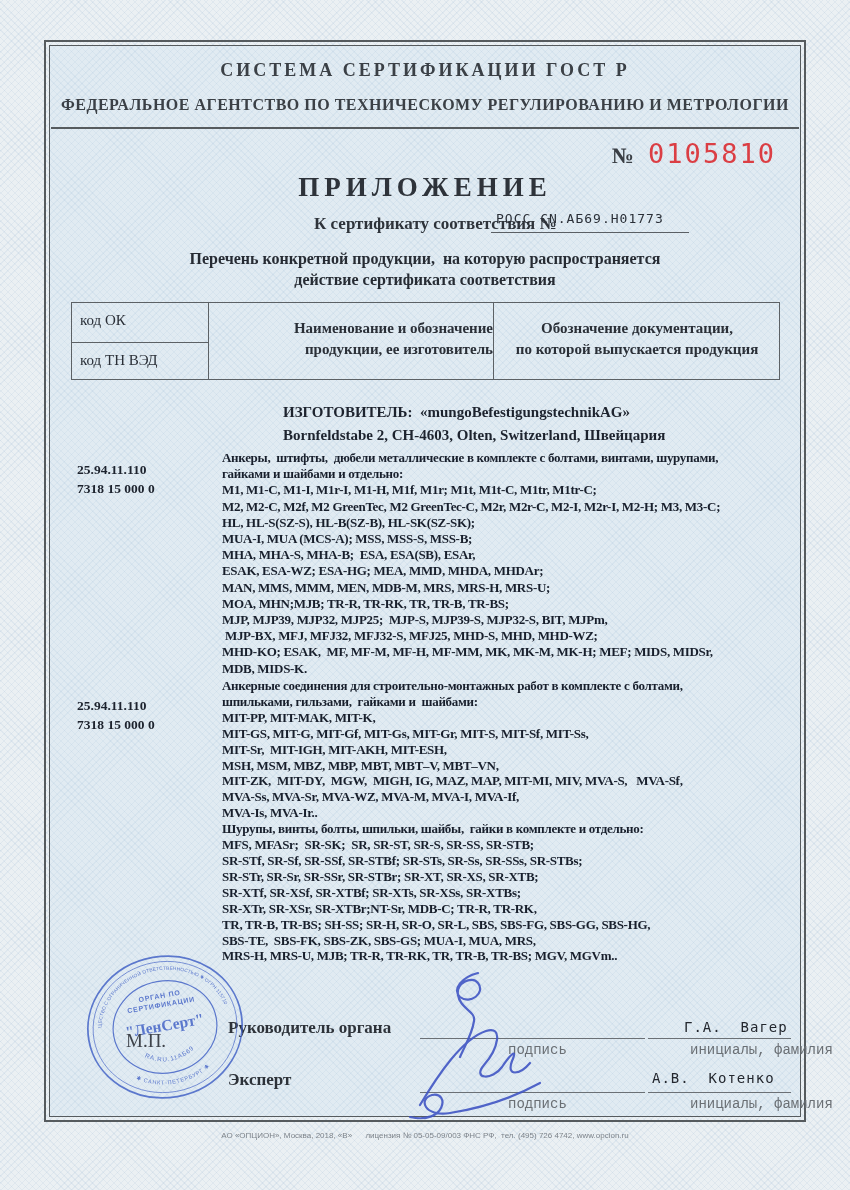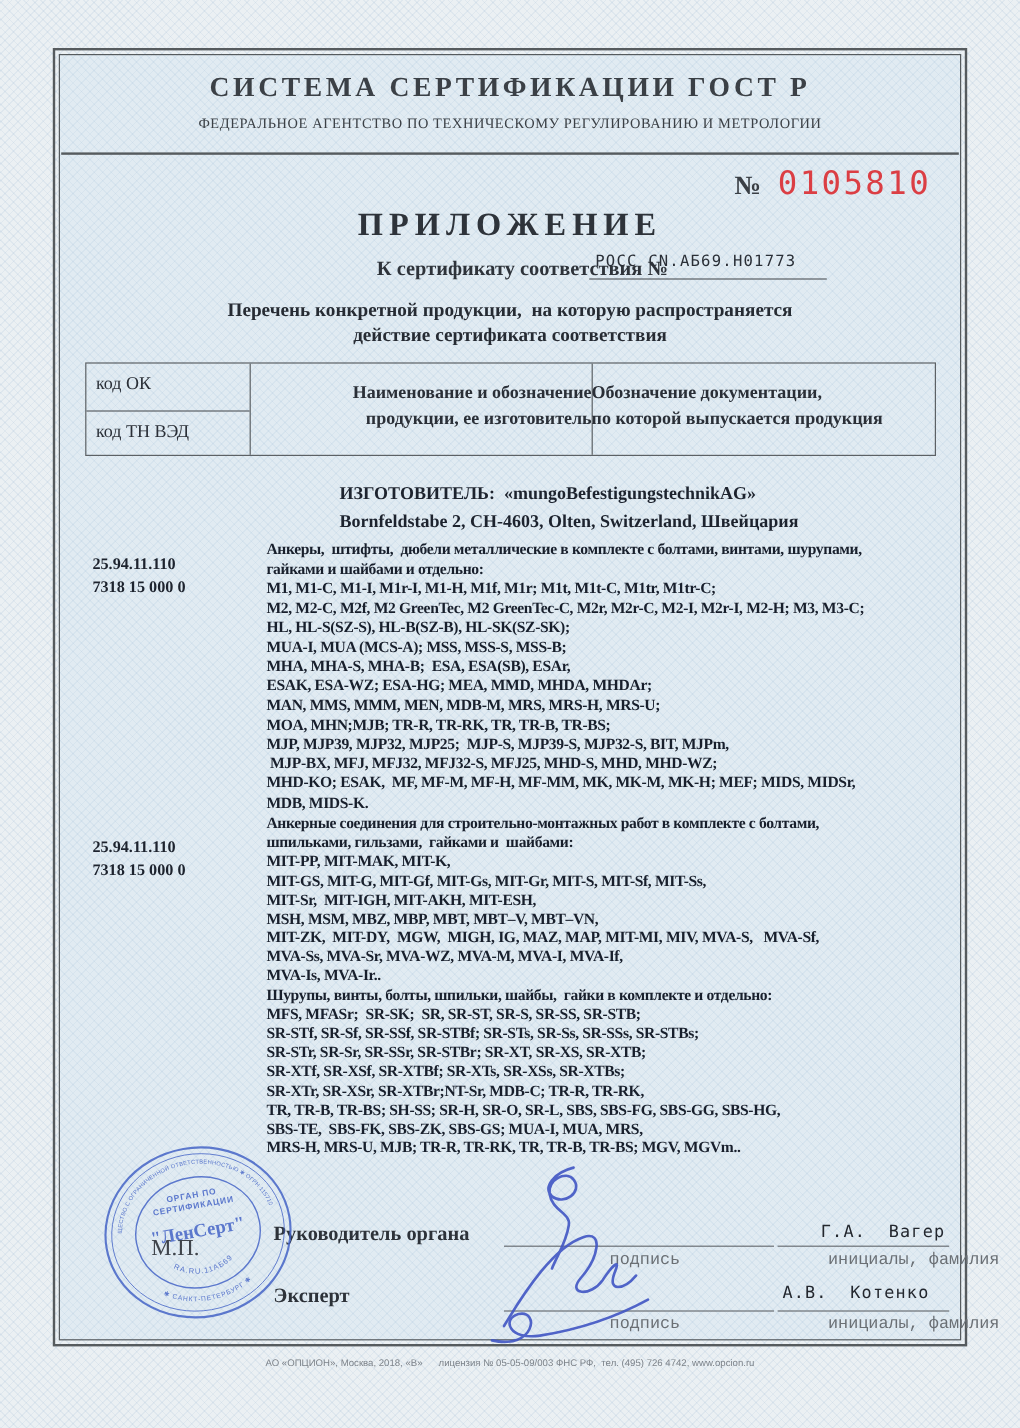--- a/index.html
+++ b/index.html
@@ -16,24 +16,24 @@
 
   .frame { position:absolute; left:44px; top:40px; width:762px; height:1082px;
            border:2.5px solid #565b5e; }
   .frame-inner { position:absolute; inset:3px; border:1.5px solid #565b5e;
            background:rgba(185,215,238,0.18); }
   .header-divider { position:absolute; left:51px; top:127px; width:748px; height:2px;
            background:#565b5e; }
 
   .abs { position:absolute; }
 
-  .h-title   { top:60px; left:0; width:850px; text-align:center; font-size:23px;
+  .h-title   { top:60px; left:0; width:850px; text-align:center; font-size:18px;
                font-weight:bold; letter-spacing:3px; color:#3b4046; }
-  .h-sub     { top:96px; left:0; width:850px; text-align:center; font-size:12px;
-               font-weight:normal; letter-spacing:0.5px; color:#3b4046; }
+  .h-sub     { top:96px; left:0; width:850px; text-align:center; font-size:16px;
+               font-weight:bold; letter-spacing:0.5px; color:#3b4046; }
 
   .serial    { top:138px; left:612px; white-space:nowrap; }
   .serial .no   { font-size:22px; font-weight:bold; color:#3a3f45; margin-right:14px; }
   .serial .num  { font-family:"DejaVu Sans Mono", monospace; font-size:27px;
                   color:#db3e44; letter-spacing:2px; }
 
   .doc-title { top:172px; left:0; width:850px; text-align:center; font-size:27px;
                font-weight:bold; letter-spacing:5px; color:#2e333a; }
 
   .cert-label  { top:214px; left:296px; font-size:17px; font-weight:bold; color:#2e333a;margin-left:18px; }
@@ -47,21 +47,21 @@
               font-weight:bold; color:#262b33; }
 
   .codes-table { top:302px; left:71px; width:709px; height:78px;
                  border:1.5px solid #5c6165; }
   .vdiv1 { position:absolute; left:136px; top:0; bottom:0; width:1.2px; background:#5c6165; }
   .vdiv2 { position:absolute; left:421px; top:0; bottom:0; width:1.2px; background:#5c6165; }
   .hdiv  { position:absolute; left:0; top:39px; width:136px; height:1.2px; background:#5c6165; }
   .code-ok-label    { position:absolute; left:8px; top:9px;  font-size:15px; color:#2a2f37; }
   .code-tnved-label { position:absolute; left:8px; top:49px; font-size:15px; color:#2a2f37; }
   .th-col2 { position:absolute; left:136px; width:285px; top:15px; text-align:right; }
-  .th-col3 { position:absolute; left:421px; width:288px; top:15px; text-align:left; }
+  .th-col3 { position:absolute; left:421px; width:288px; top:15px; text-align:center; }
   .th-line { font-size:15px; font-weight:bold; line-height:21px; color:#2a2f37; }
 
   .manu-line1 { top:404px; left:283px; font-size:15px; font-weight:bold; color:#1d232e; white-space:pre; }
   .manu-line2 { top:427px; left:283px; font-size:15px; font-weight:bold; color:#1d232e; }
 
   .code-block { font-size:13.5px; font-weight:bold; color:#1d232e; line-height:19px; white-space:pre; }
   .codes-b1 { top:460px; left:77px; }
   .codes-b2 { top:696px; left:77px; }
 
   .prod-lines { left:222px; width:585px; }

